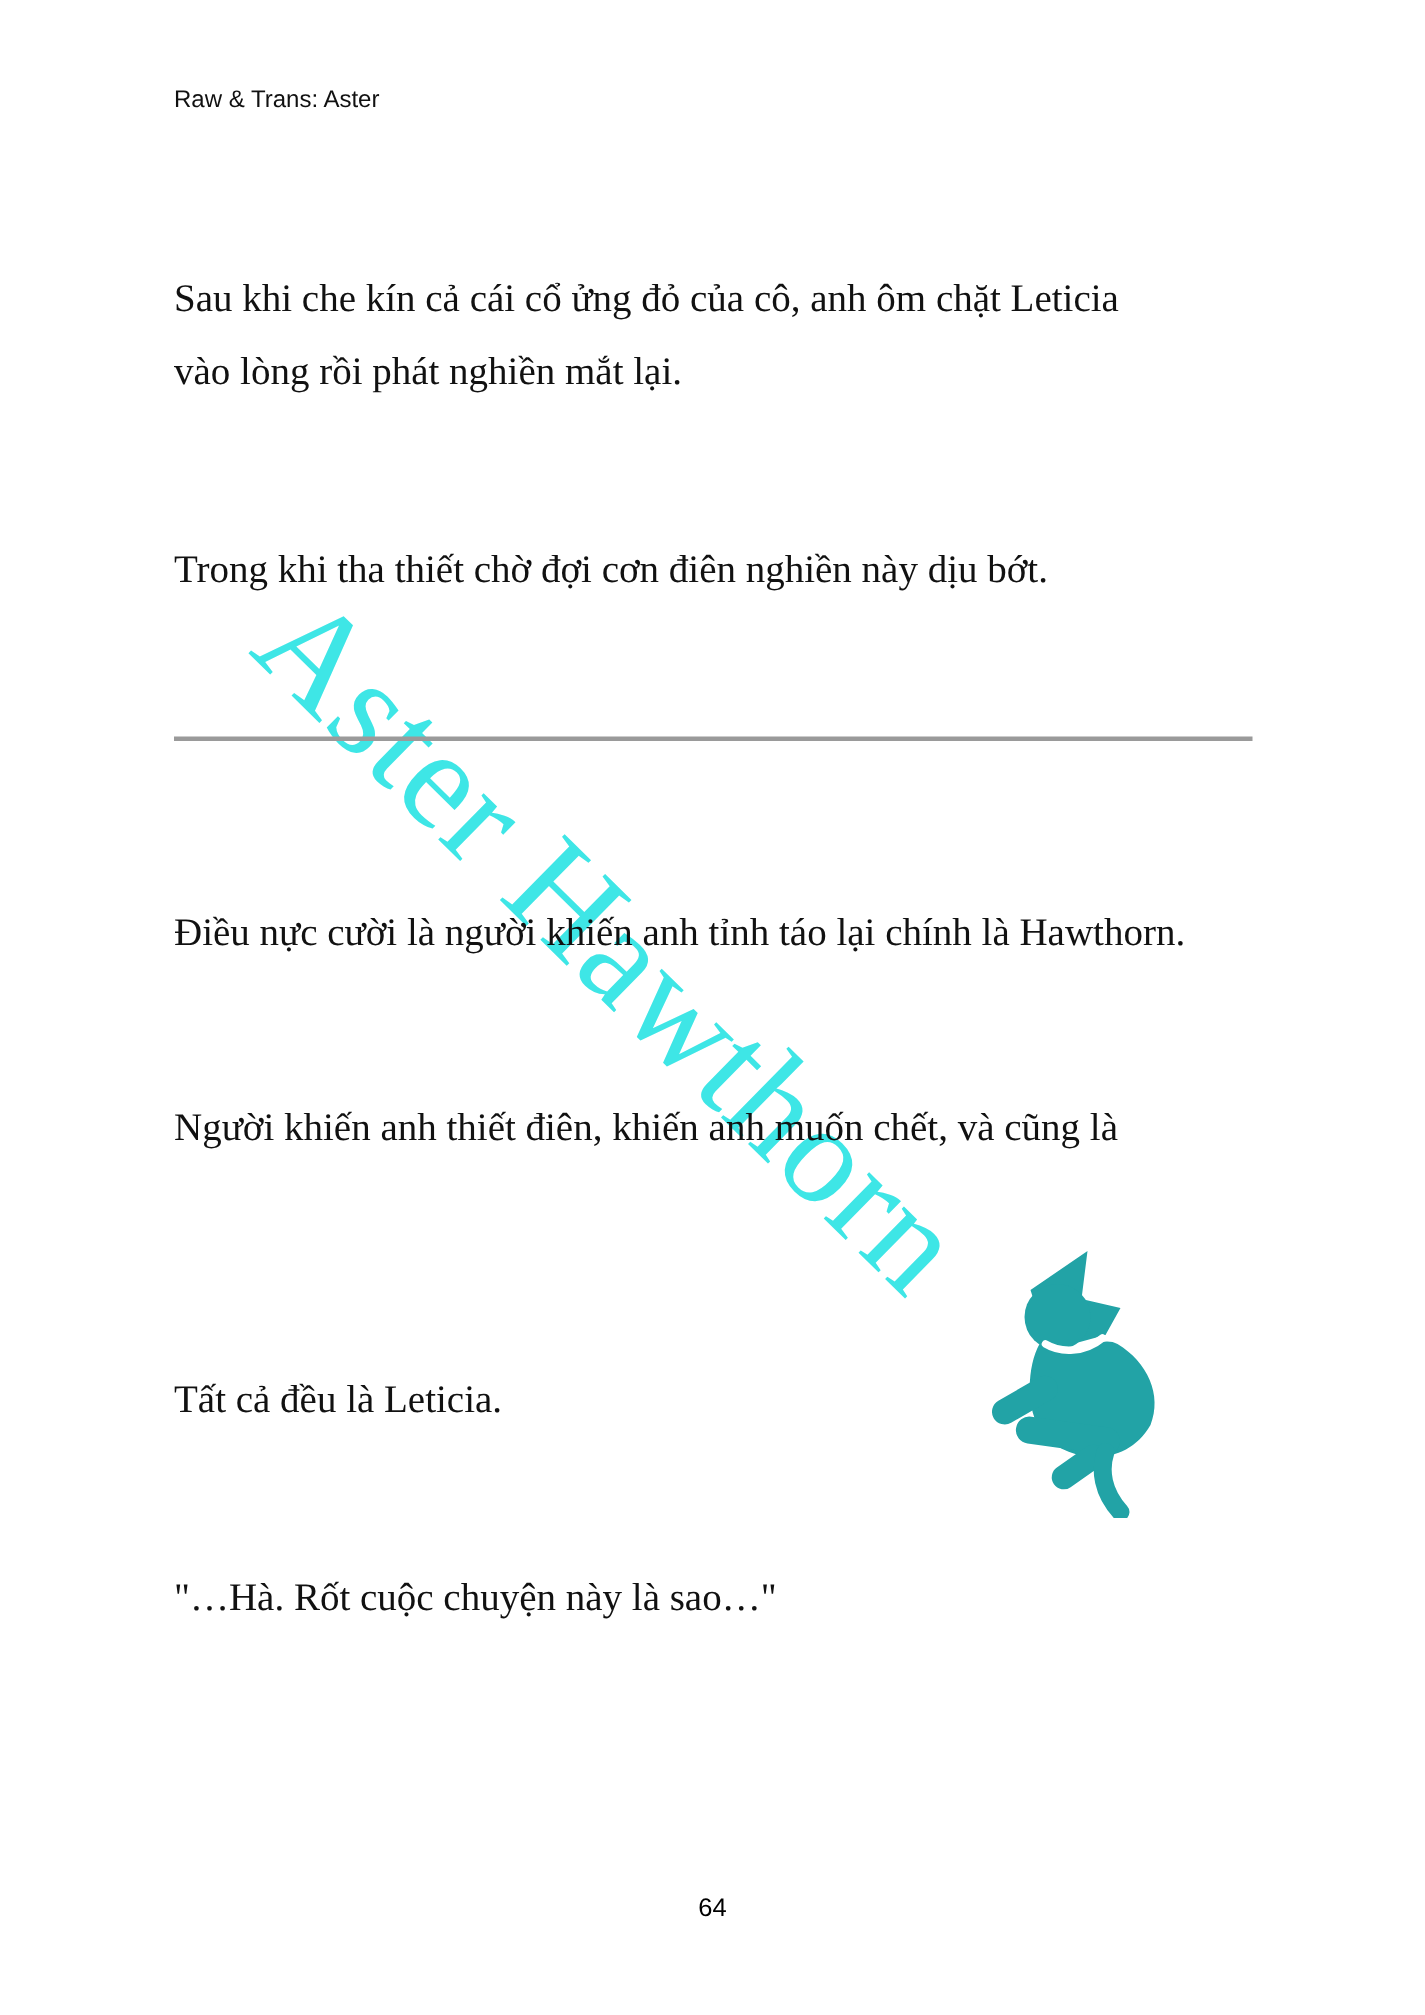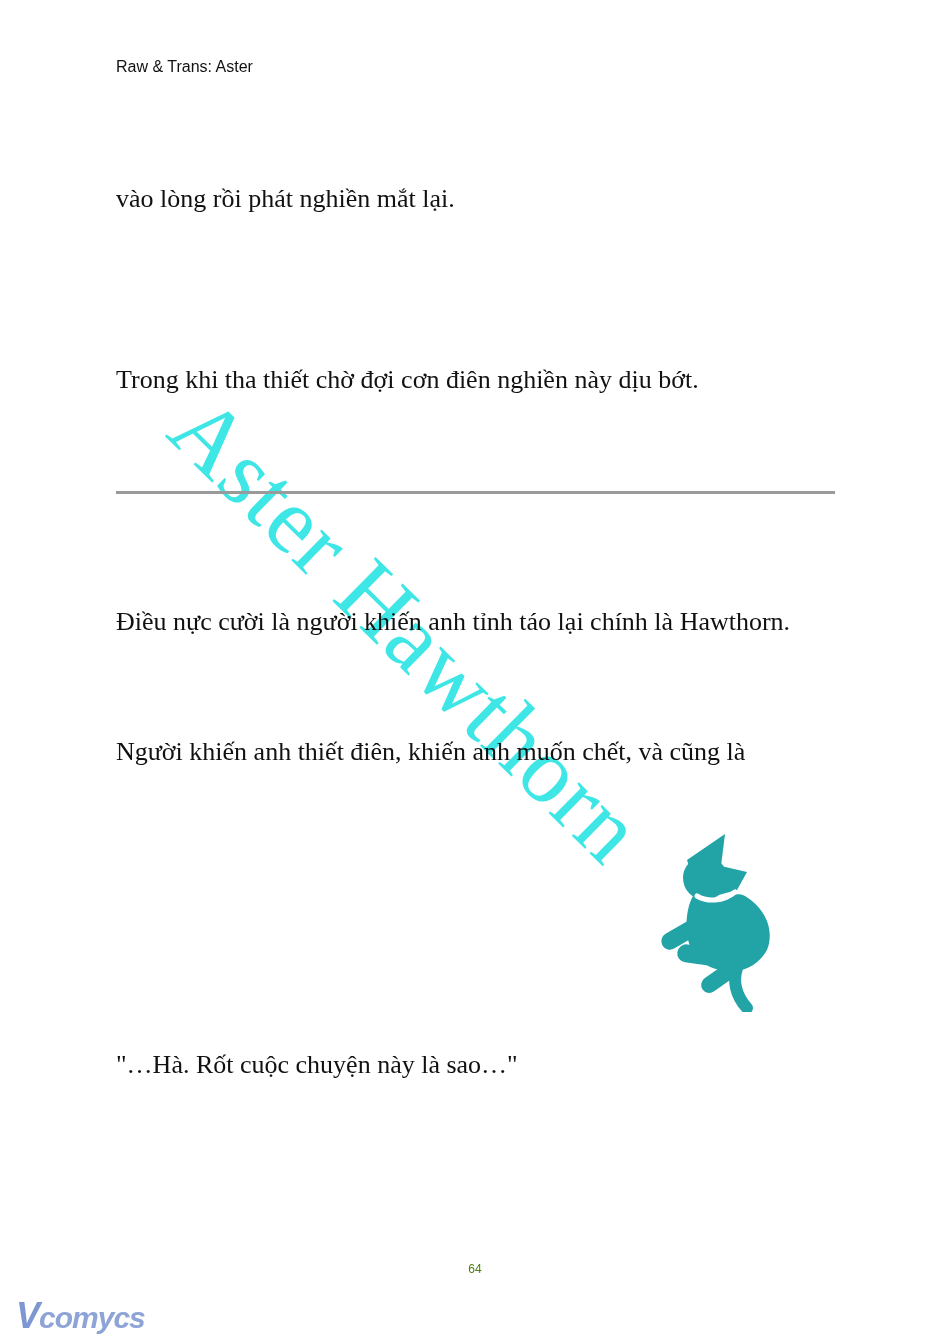--- a/index.html
+++ b/index.html
@@ -22,54 +22,58 @@
   }
   .watermark {
     position: absolute; left: 95px; top: 590px; width: 640px;
     transform: rotate(44.5deg); transform-origin: center center;
     font-family: "Liberation Serif", serif; font-size: 94px; color: #3ee6e6;
     white-space: nowrap; letter-spacing: 1px; z-index: 1; line-height: 1;
   }
   .cat { position: absolute; left: 655px; top: 830px; width: 120px; height: 182px; z-index: 1; }
   .page-number {
     position: absolute; left: 0; width: 950px; top: 1262px; text-align: center;
-    font-family: "Liberation Sans", sans-serif; font-size: 12px; color: #4d7c0f;
+    font-family: "Liberation Sans", sans-serif; font-size: 17px; color: #000000;
   }
   .logo {
     position: absolute; left: 16px; top: 1295px;
     font-family: "Liberation Sans", sans-serif; font-style: italic; font-weight: bold;
     font-size: 30px; color: #8fa4d6; letter-spacing: -1px;
   }
   .logo .v { font-size: 36px; color: #7f97d0; }
 </style>
 </head>
 <body>
 
 <div class="page">
 
   <div class="header">Raw &amp; Trans: Aster</div>
 
   <div class="para" style="top:174px">
+    <div>Sau khi che kín cả cái cổ ửng đỏ của cô, anh ôm chặt Leticia</div>
     <div>vào lòng rồi phát nghiền mắt lại.</div>
   </div>
 
   <div class="para" style="top:355px">
     <div>Trong khi tha thiết chờ đợi cơn điên nghiền này dịu bớt.</div>
   </div>
 
   <div class="divider"></div>
 
   <div class="para" style="top:597px">
     <div>Điều nực cười là người khiến anh tỉnh táo lại chính là Hawthorn.</div>
   </div>
 
   <div class="para" style="top:727px">
     <div>Người khiến anh thiết điên, khiến anh muốn chết, và cũng là</div>
   </div>
 
+  <div class="para" style="top:908px">
+    <div>Tất cả đều là Leticia.</div>
+  </div>
 
   <div class="para" style="top:1040px">
     <div>"…Hà. Rốt cuộc chuyện này là sao…"</div>
   </div>
 
   <div class="watermark">Aster Hawthorn</div>
 
   <svg class="cat" viewBox="0 0 120 182">
     <g fill="#22a3a6">
 
@@ -83,17 +87,14 @@
       <rect x="22" y="118" width="70" height="18" rx="9" transform="rotate(8 57 127)"></rect>
       <rect x="44" y="140" width="40" height="16" rx="8" transform="rotate(-35 64 148)"></rect>
 
       <path d="M82 138 C 78 150, 80 165, 92 178" stroke="#22a3a6" stroke-width="12" fill="none" stroke-linecap="round"></path>
     </g>
     <path d="M42 66 C 52 72, 68 72, 80 62" stroke="#ffffff" stroke-width="5" fill="none" stroke-linecap="round"></path>
   </svg>
 
   <div class="page-number">64</div>
 
-  <div class="logo">
-    <span class="v">V</span><span>comycs</span>
-  </div>
 
 </div>
 
 </body></html>

